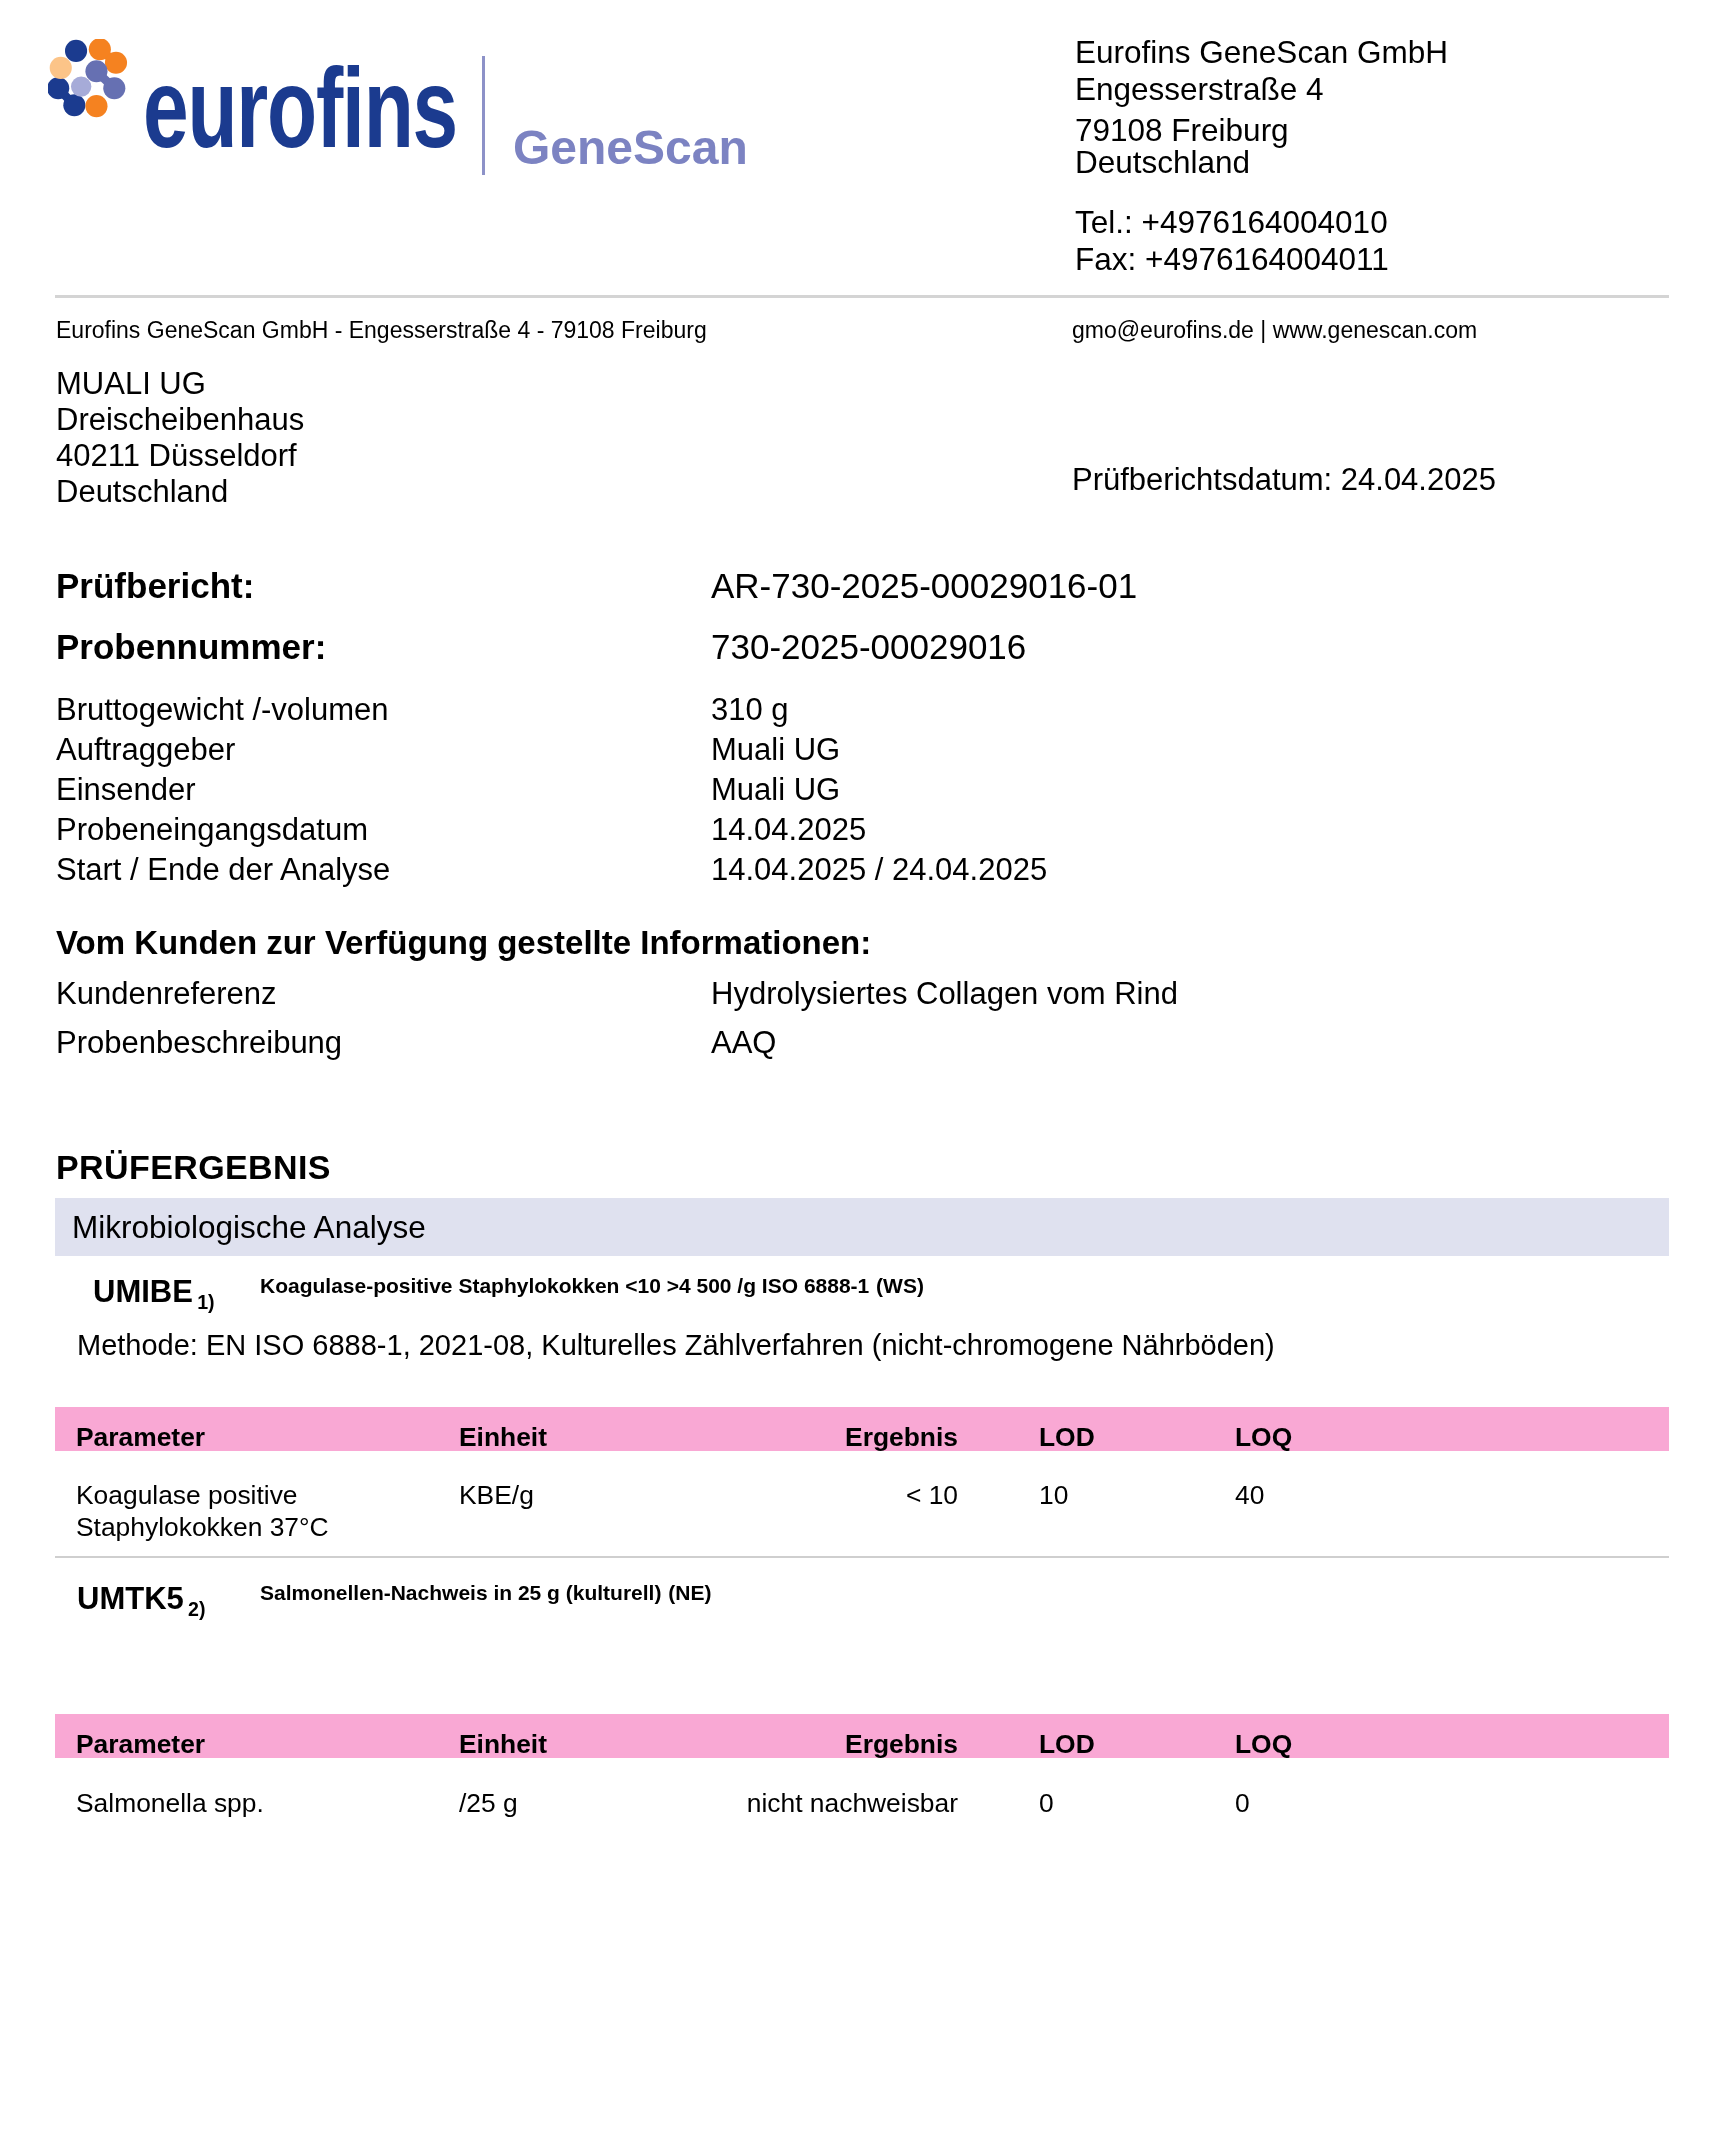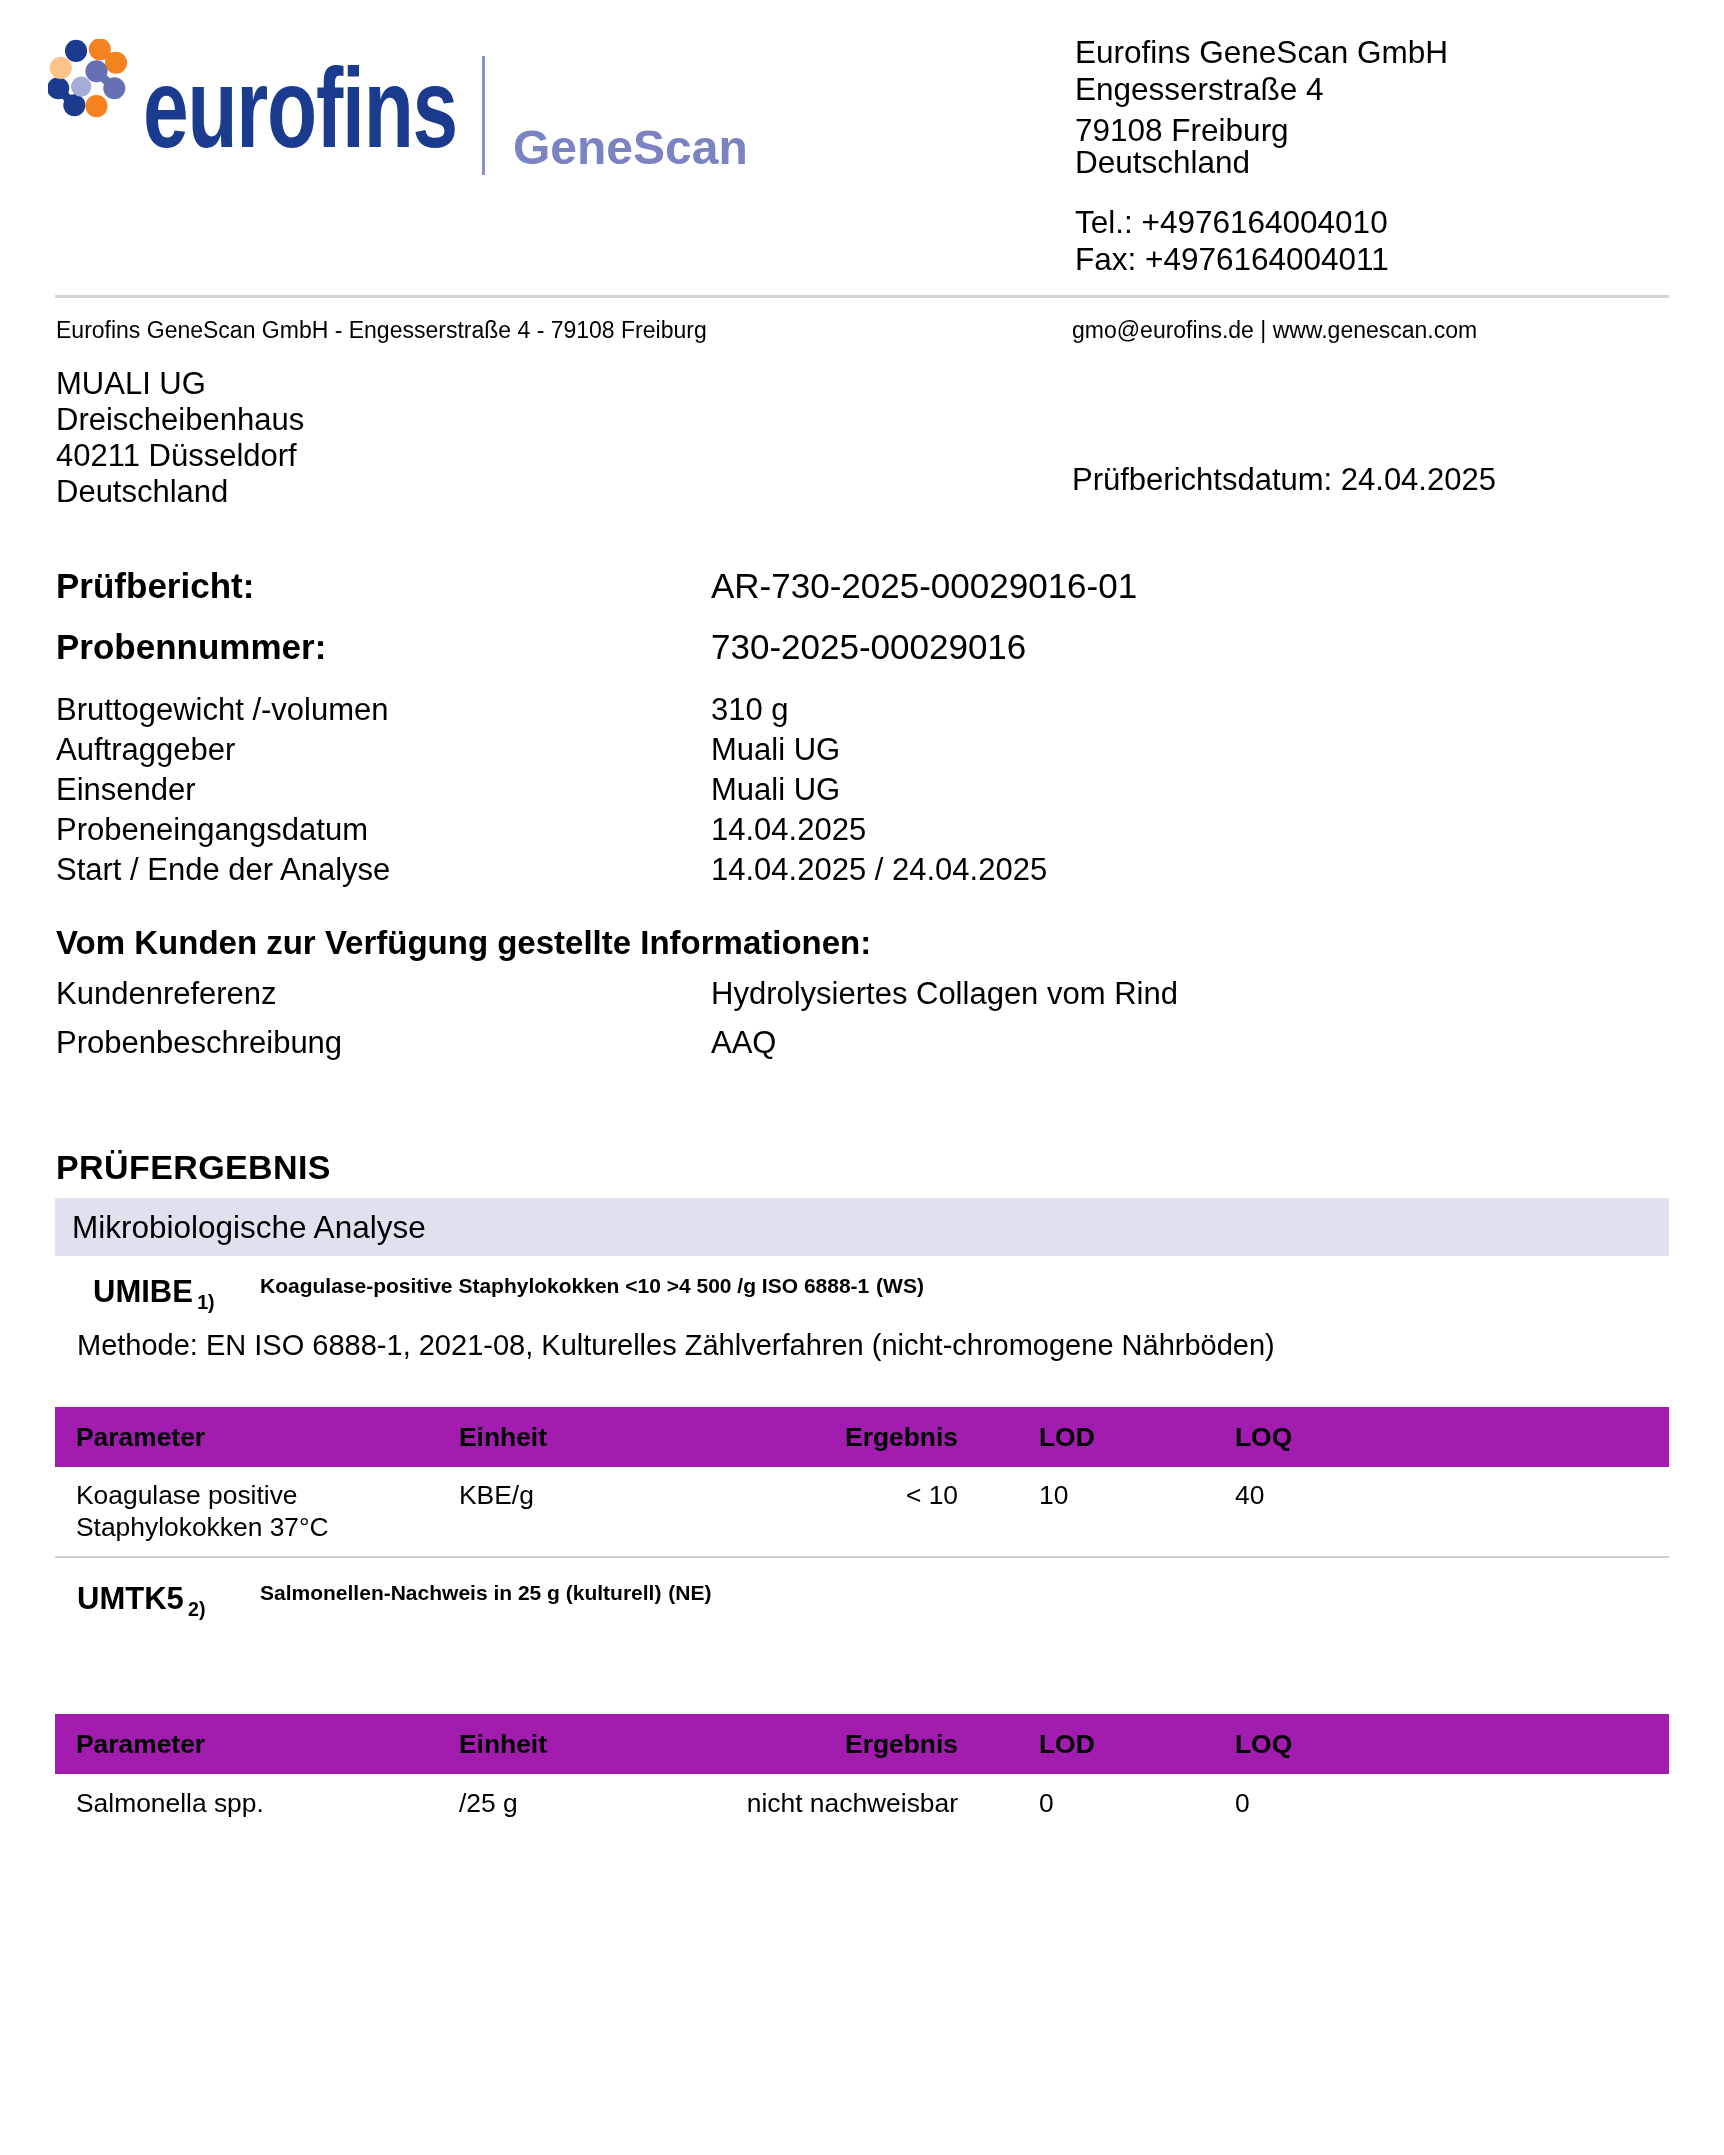--- a/index.html
+++ b/index.html
@@ -41,22 +41,22 @@
   .banner-text{
     position:absolute;left:17px;top:0;height:58px;line-height:58px;
     font-size:31.5px;color:#000;
   }
   .code-label{font-size:31px;font-weight:700;}
   .code-sub{font-size:19.6px;font-weight:700;vertical-align:-6.8px;margin-left:4.3px;}
   .sec-title{font-size:21px;font-weight:700;}
   .sec-title-tag{font-size:21px;font-weight:700;margin-left:6.8px;}
   .method-line{font-size:29px;}
   .tbl-header{
-    left:55px;width:1614px;height:60px;
-    background:#a21caf;
+    left:55px;width:1614px;height:44px;
+    background:#f9a8d4;
   }
   .tbl-header span{
     position:absolute;top:0;height:60px;line-height:60px;
     font-size:26.4px;font-weight:700;
   }
   .tbl-row{left:55px;width:1614px;}
   .tbl-row span{
     position:absolute;top:0;
     font-size:26.4px;line-height:32px;
   }

